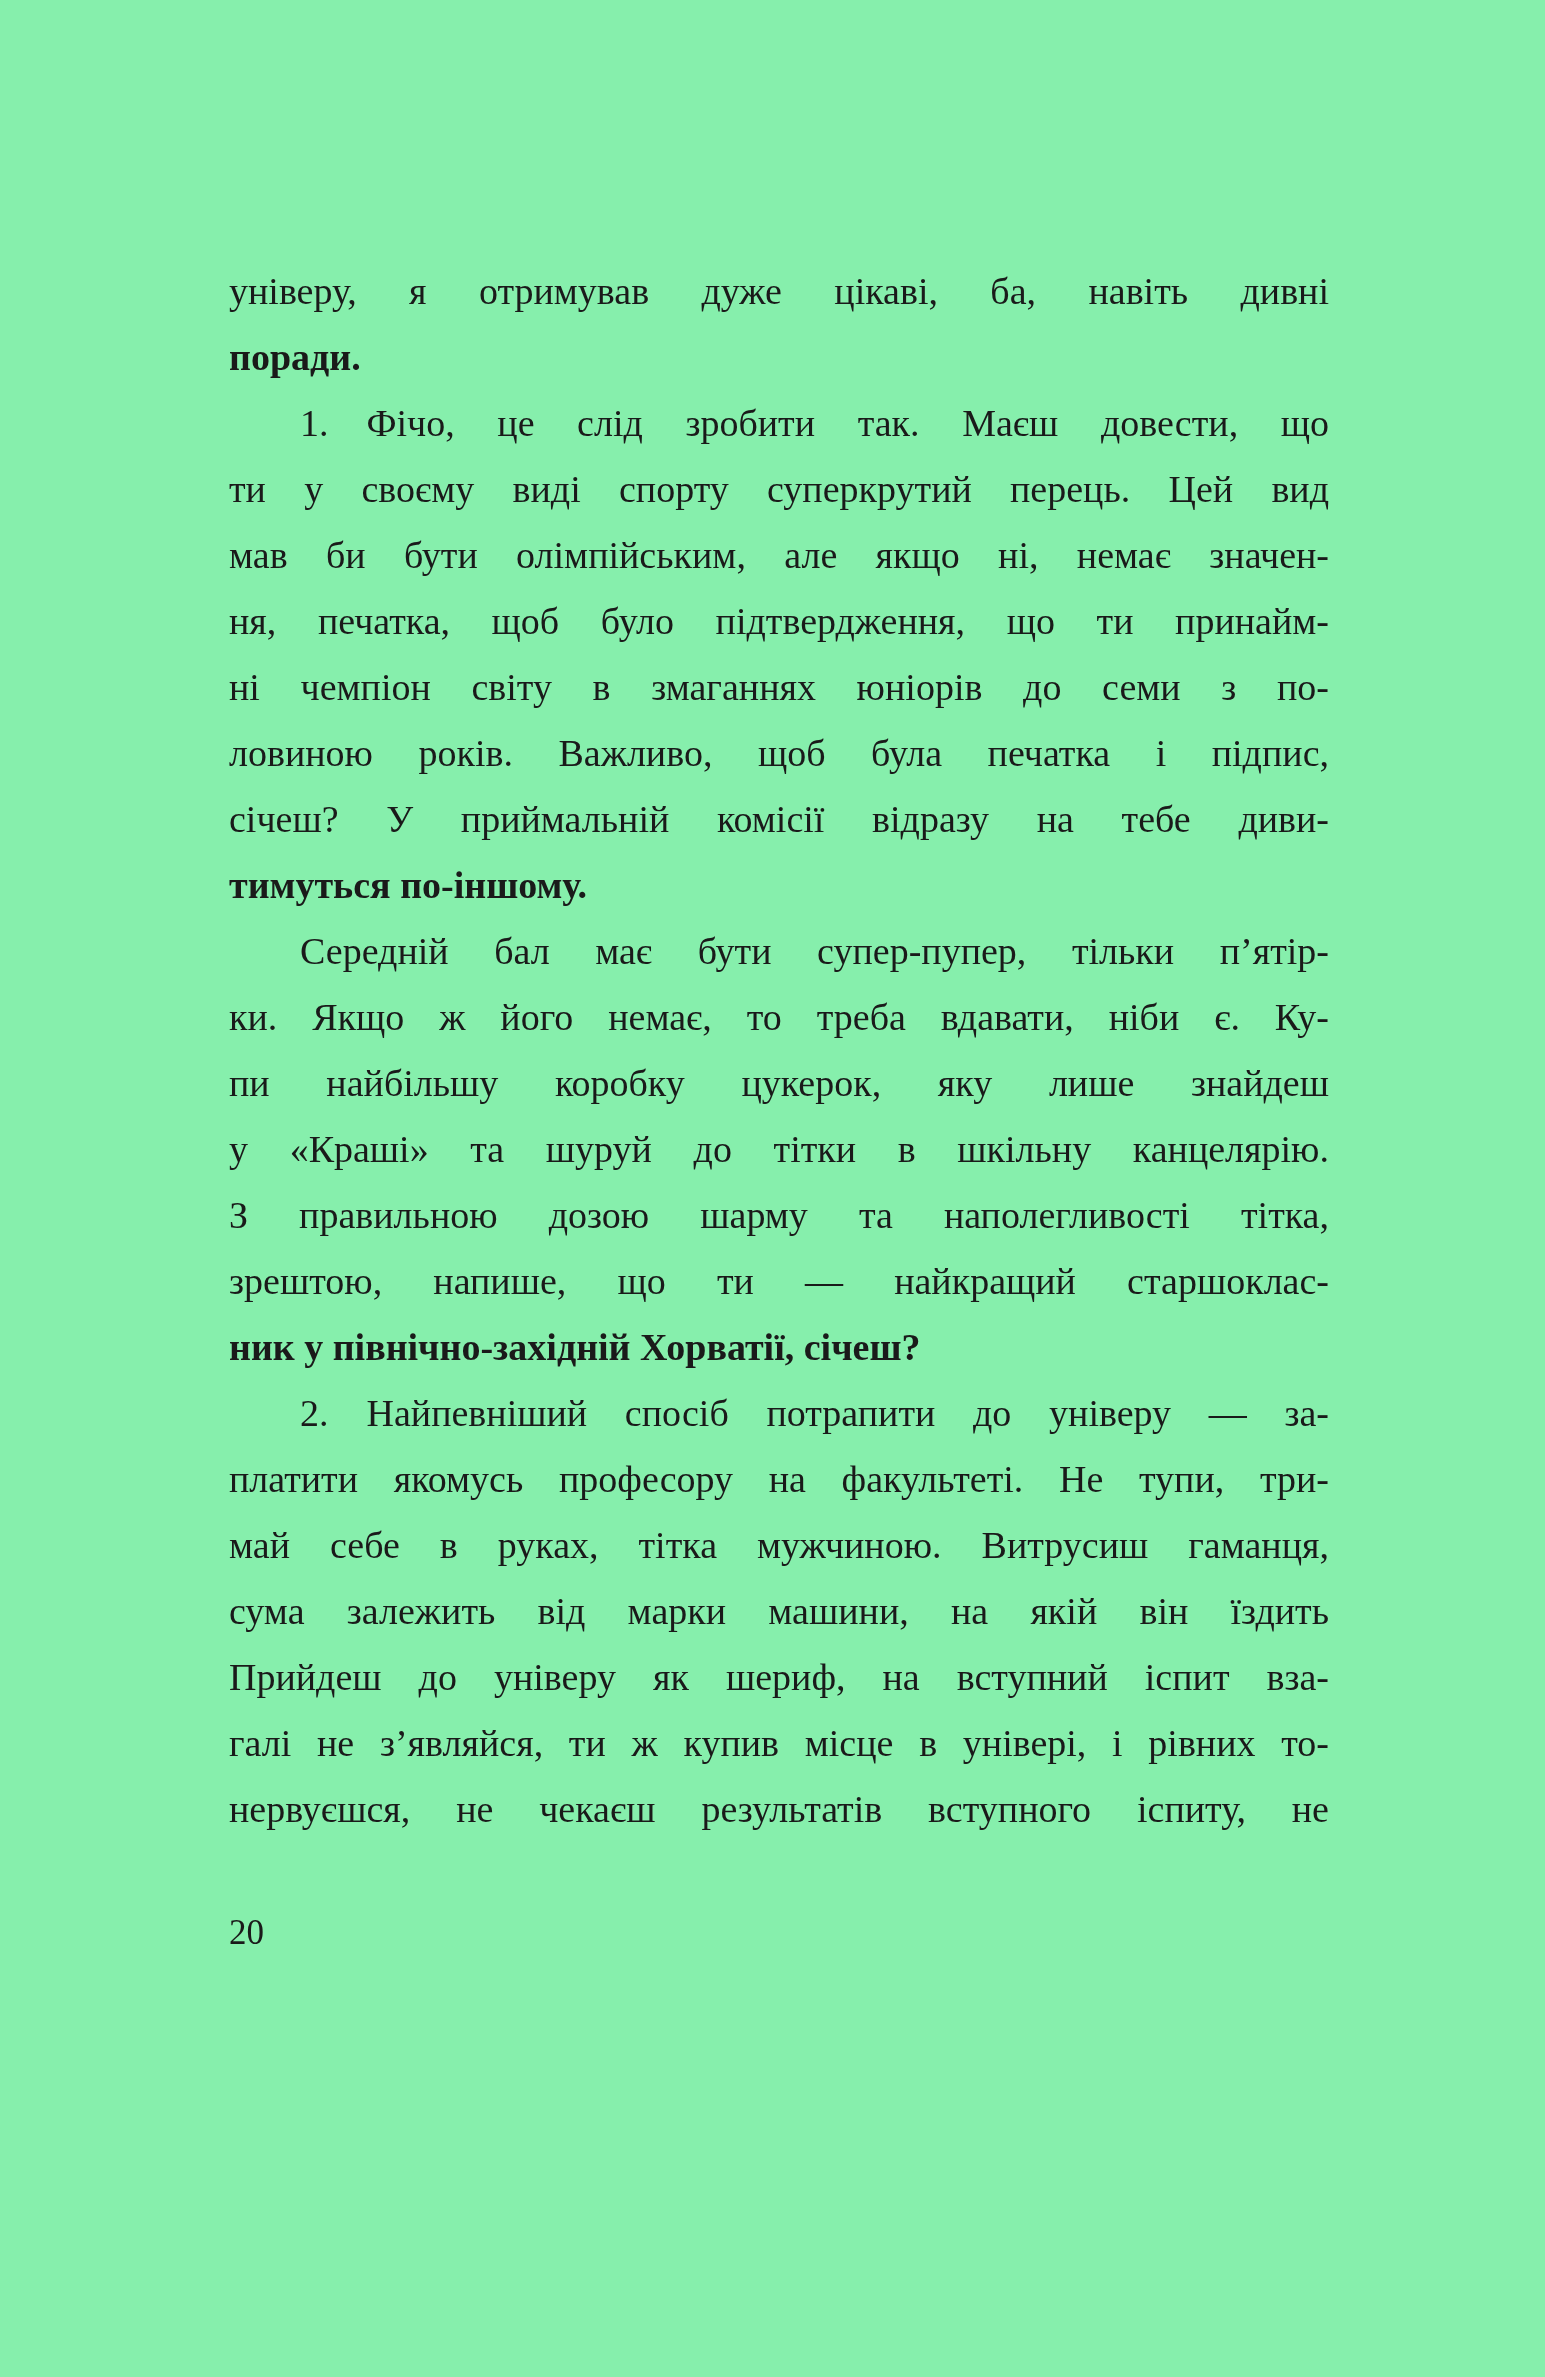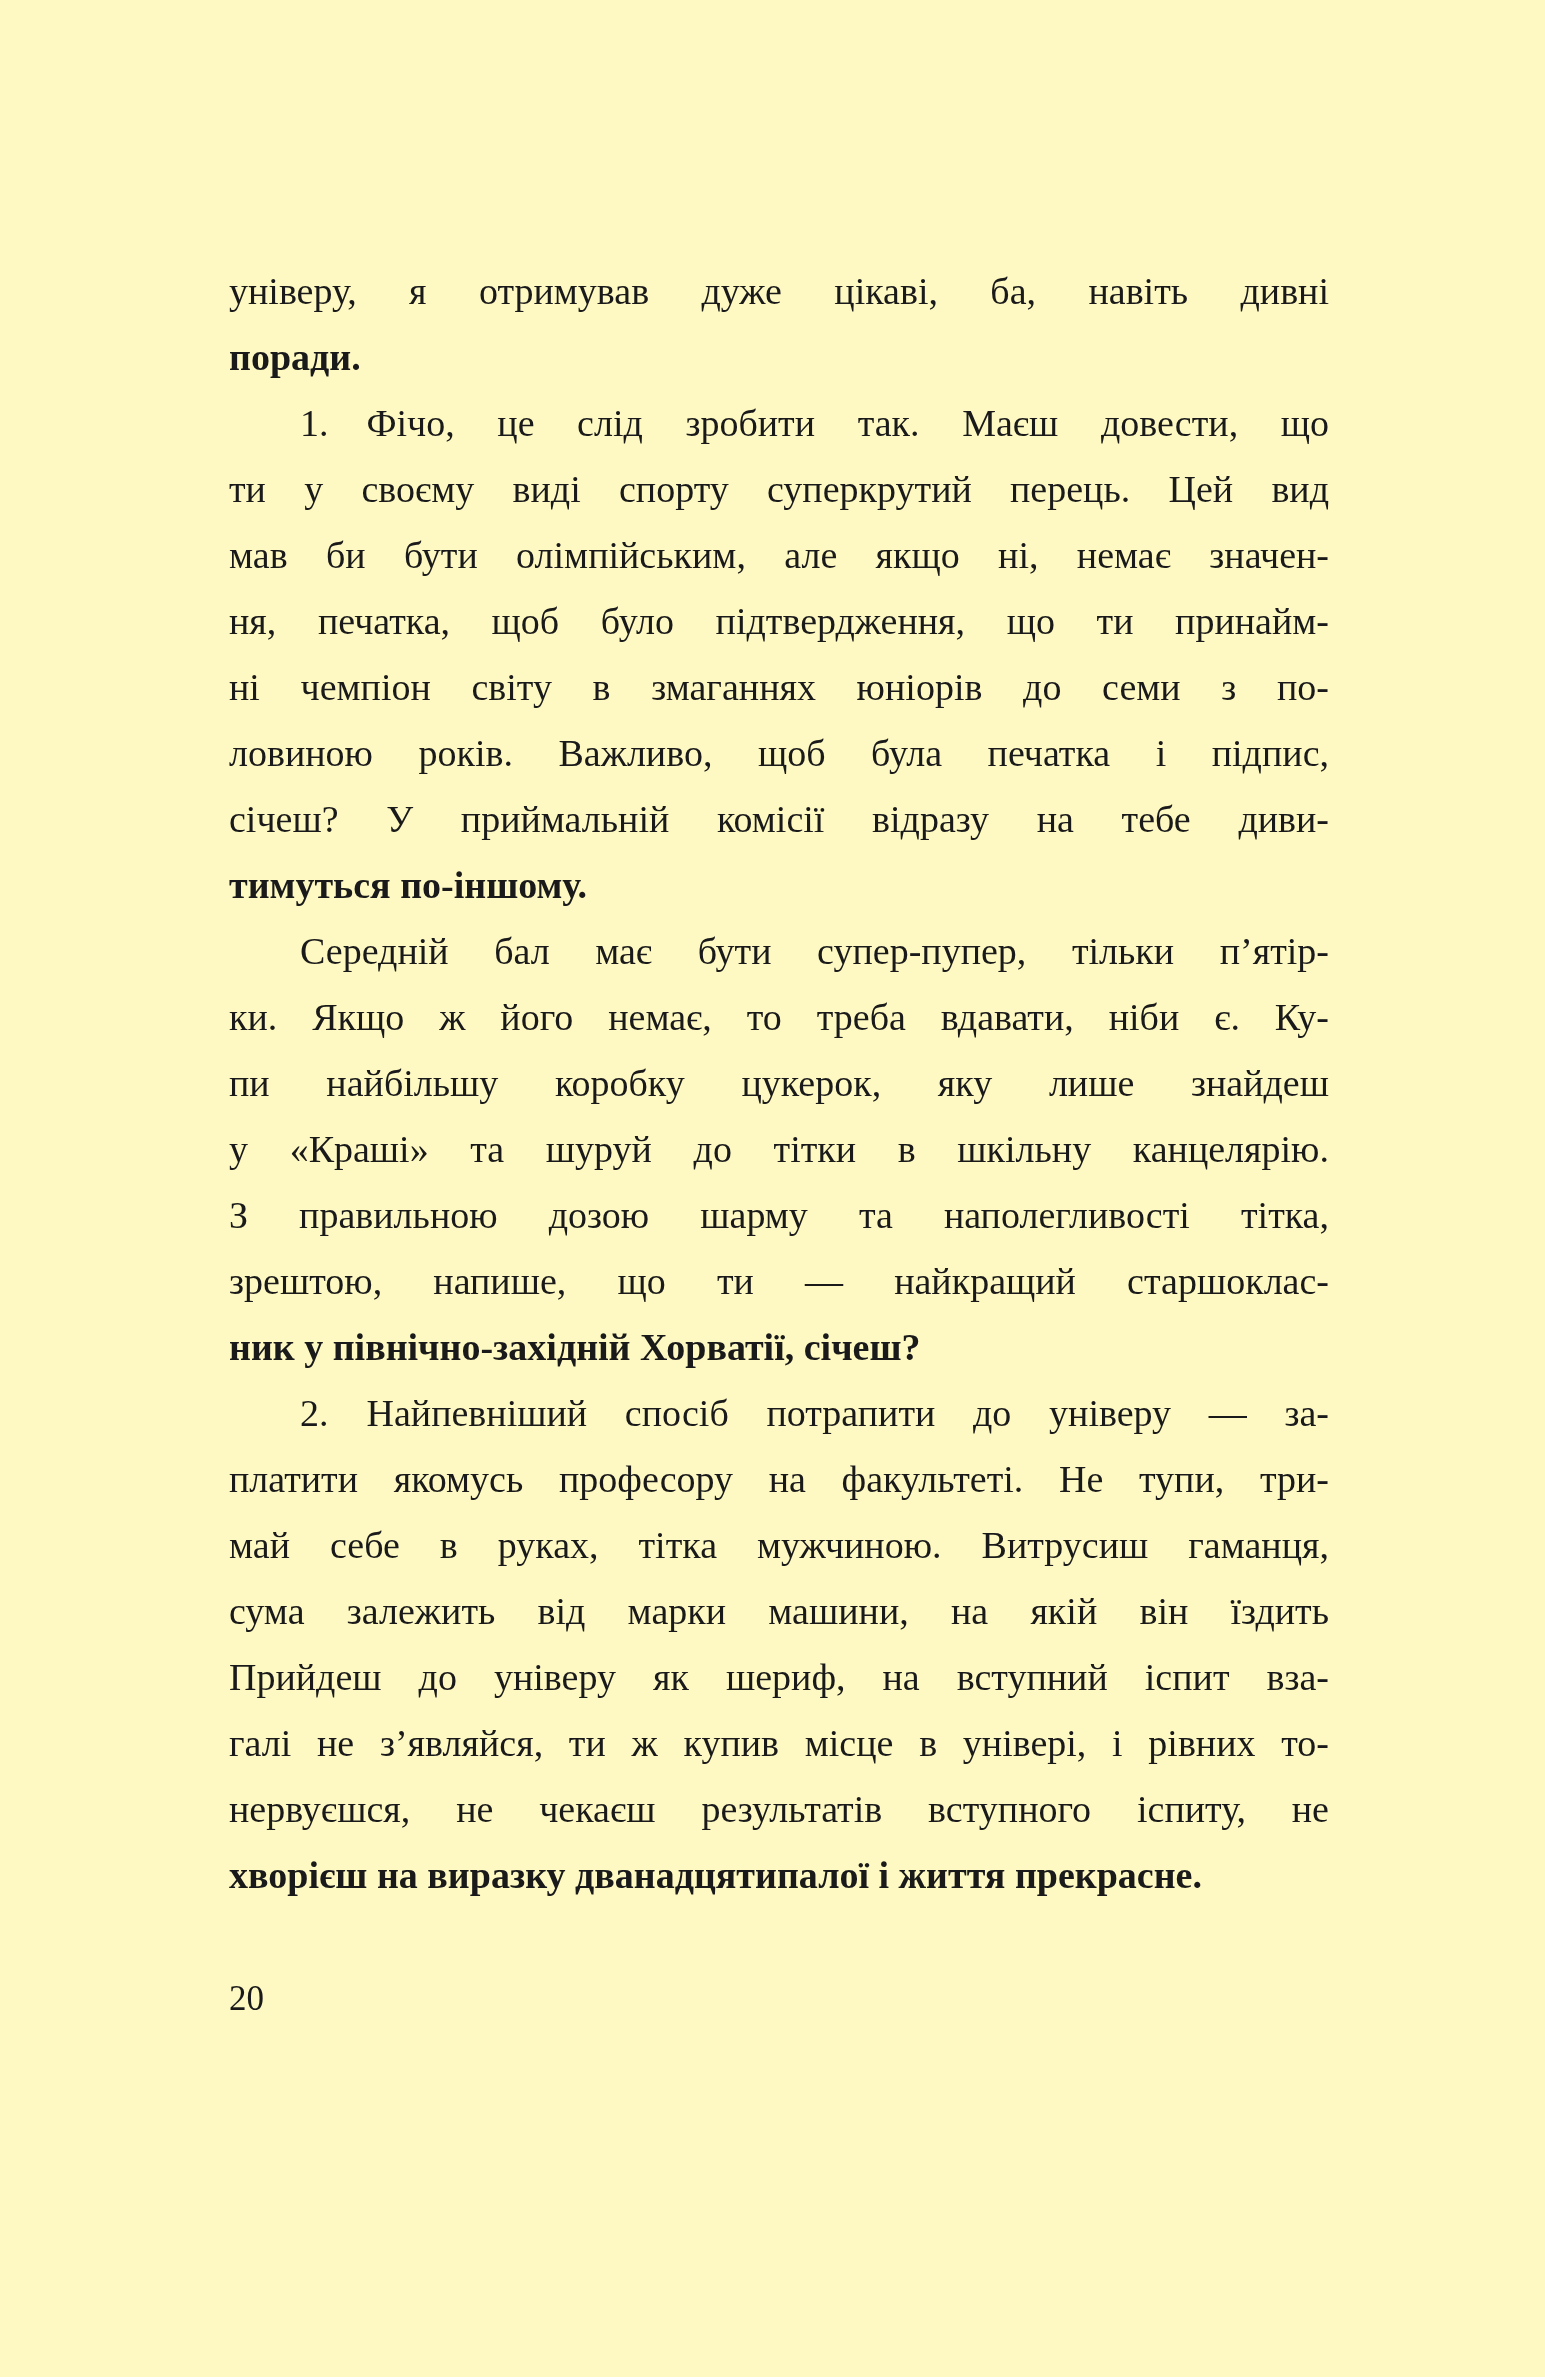--- a/index.html
+++ b/index.html
@@ -11,21 +11,21 @@
     height: 2377px;
     background: #ffffff;
     color: #1a1a1a;
     font-family: "Liberation Serif", "DejaVu Serif", serif;
     overflow: hidden;
   }
   .page {
     position: relative;
     width: 1545px;
     height: 2377px;
-    background: #fef9c3;
+    background: #86efac;
   }
   .text-block {
     padding: 258px 216px 0 229px;
   }
   .line {
     font-size: 38px;
     line-height: 66px;
     text-align: justify;
     text-align-last: justify;
     white-space: nowrap;
@@ -76,20 +76,19 @@
     </div>
 
     <div class="paragraph">
       <div class="line first">2. Найпевніший спосіб потрапити до універу — за-</div>
       <div class="line">платити якомусь професору на факультеті. Не тупи, три-</div>
       <div class="line">май себе в руках, тітка мужчиною. Витрусиш гаманця,</div>
       <div class="line">сума залежить від марки машини, на якій він їздить</div>
       <div class="line">Прийдеш до універу як шериф, на вступний іспит вза-</div>
       <div class="line">галі не з’являйся, ти ж купив місце в універі, і рівних то-</div>
       <div class="line">нервуєшся, не чекаєш результатів вступного іспиту, не</div>
-      <div class="line end">хворієш на виразку дванадцятипалої і життя прекрасне.</div>
     </div>
 
   </main>
 
   <div class="page-number">20</div>
 </div>
 
 
 </body></html>

